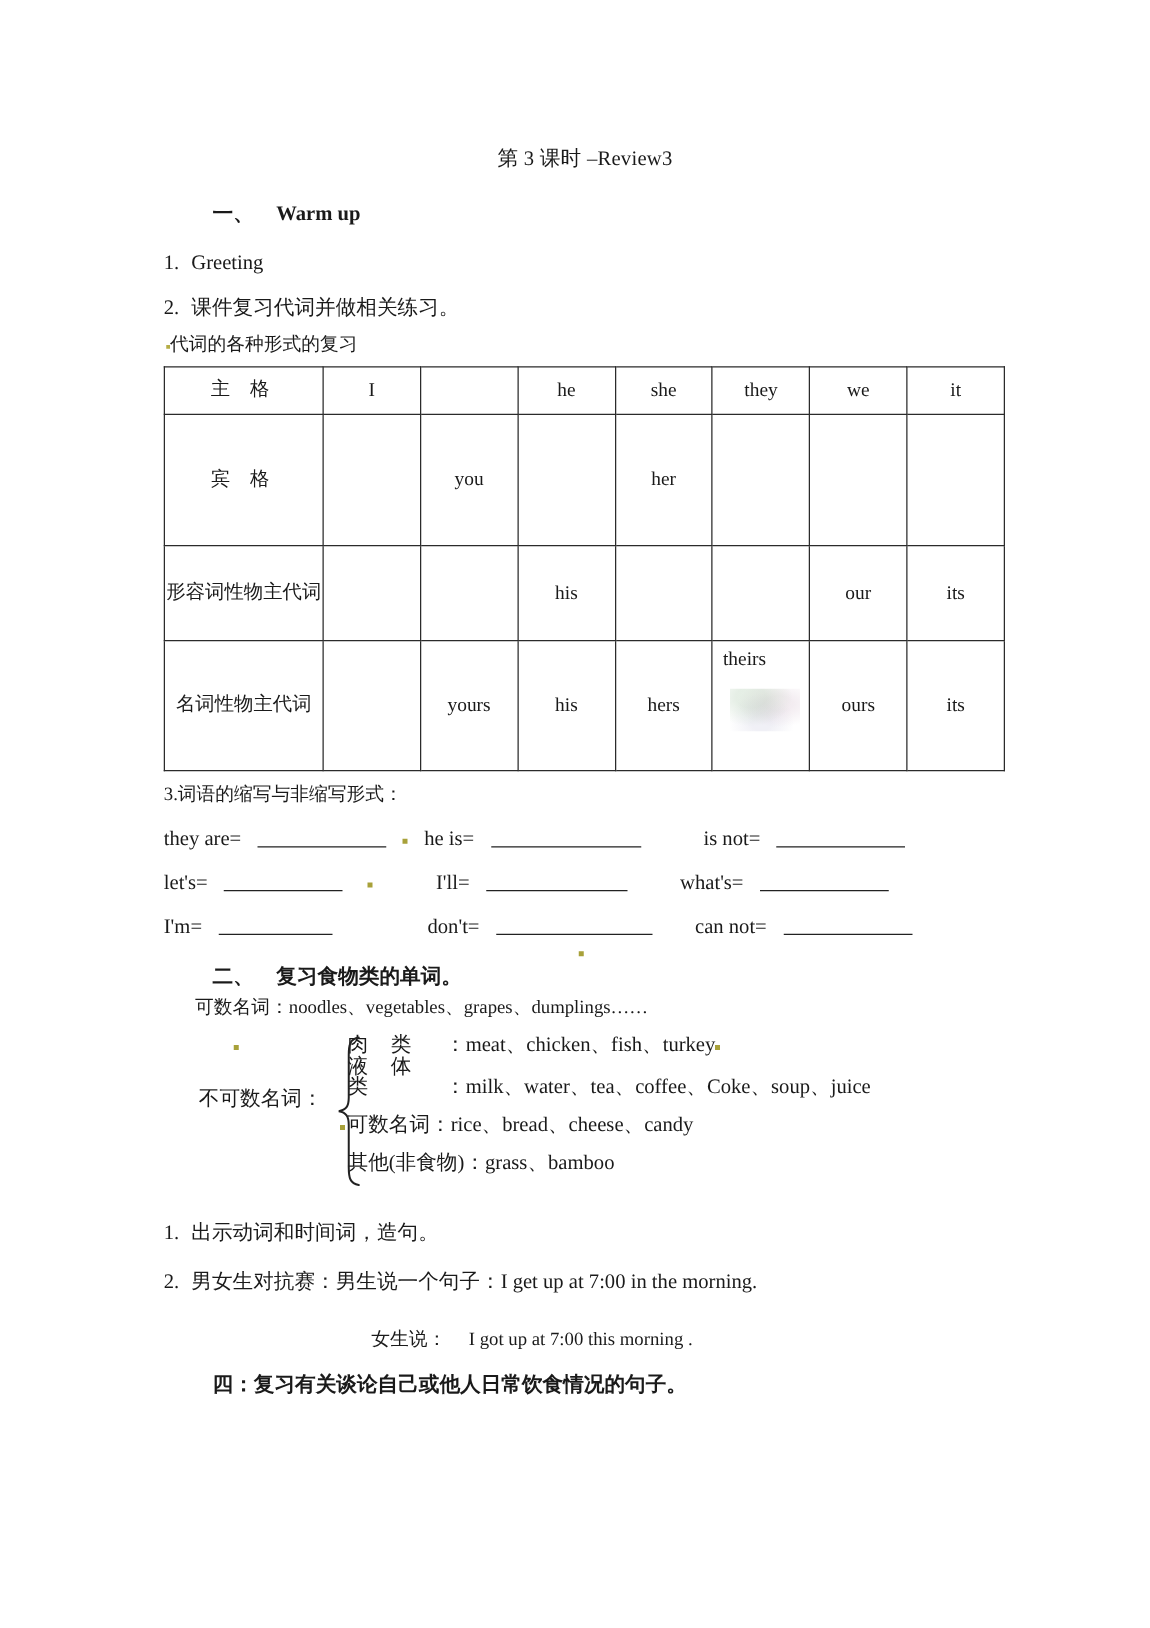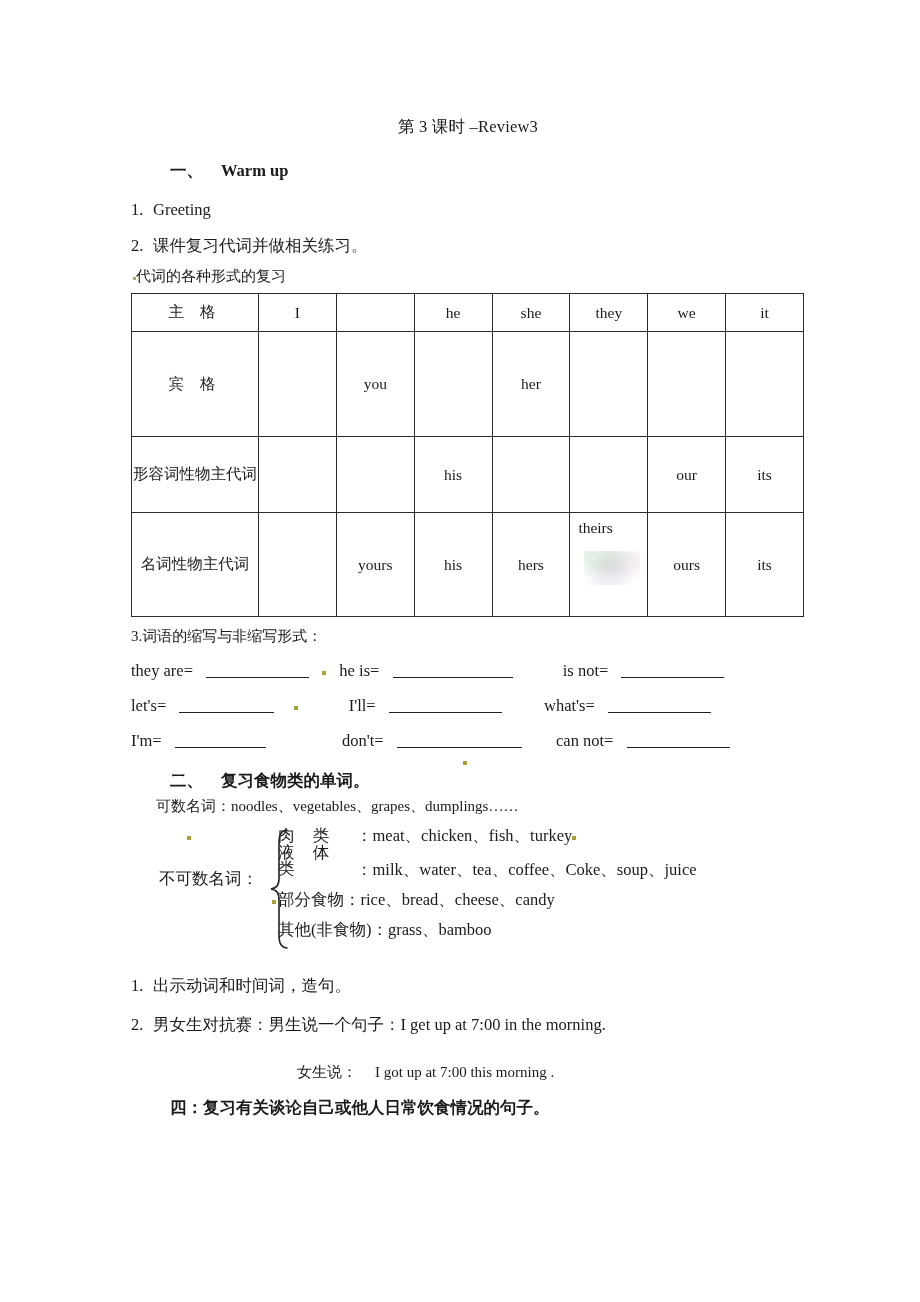--- a/index.html
+++ b/index.html
@@ -257,21 +257,21 @@
         <path d="M19 2 C12 3 11 8 11 16 L11 50 C11 57 9 60 3 61 C9 62 11 65 11 72 L11 106 C11 114 12 119 19 120" fill="none" stroke="#222" stroke-width="1.6" stroke-linecap="round"></path>
       </svg>
       <div class="brace-lines">
         <div style="margin-top:14px;">
           <span class="cat w2">肉 类</span><span>：</span><span>meat、chicken、fish、turkey</span><span class="dot-art"></span>
         </div>
         <div style="margin-top:0px;">
           <span class="cat w1">液 体 类</span><span>：</span><span>milk、water、tea、coffee、Coke、soup、juice</span>
         </div>
         <div style="margin-top:14px;">
-          <span class="dot-art" style="margin-left:-6px;margin-right:2px;"></span><span>部分食物</span><span>：</span><span>rice、bread、cheese、candy</span>
+          <span class="dot-art" style="margin-left:-6px;margin-right:2px;"></span><span>可数名词</span><span>：</span><span>rice、bread、cheese、candy</span>
         </div>
         <div style="margin-top:14px;">
           <span>其他(非食物)</span><span>：</span><span>grass、bamboo</span>
         </div>
       </div>
     </div>
 
 
     <div class="numbered" style="margin-top:19px;">
       <span class="idx">1.</span><span>出示动词和时间词，造句。</span>

